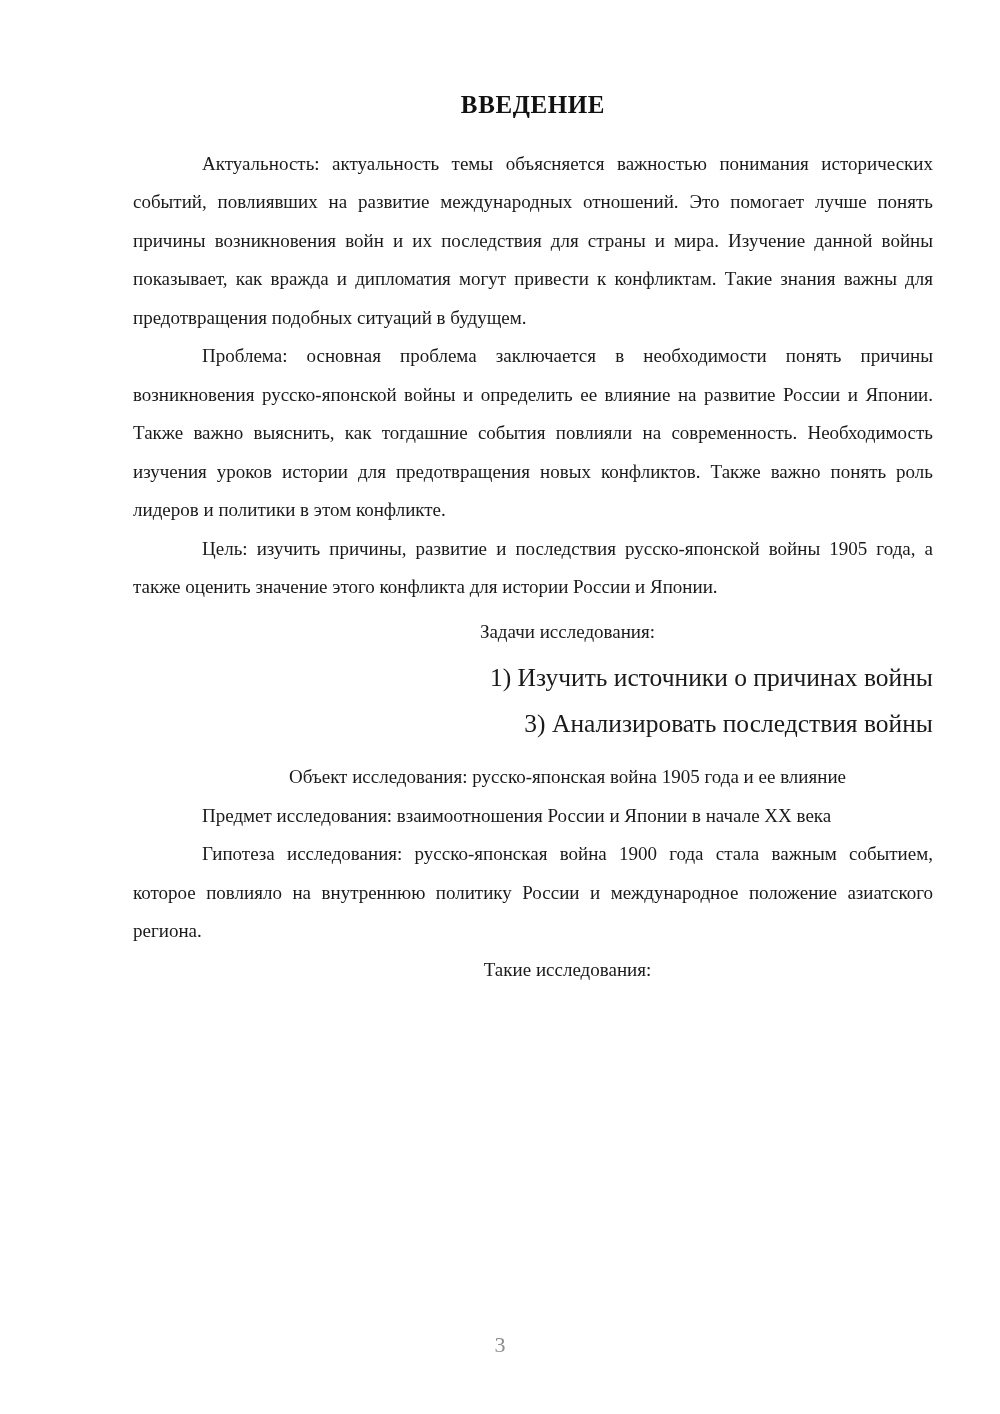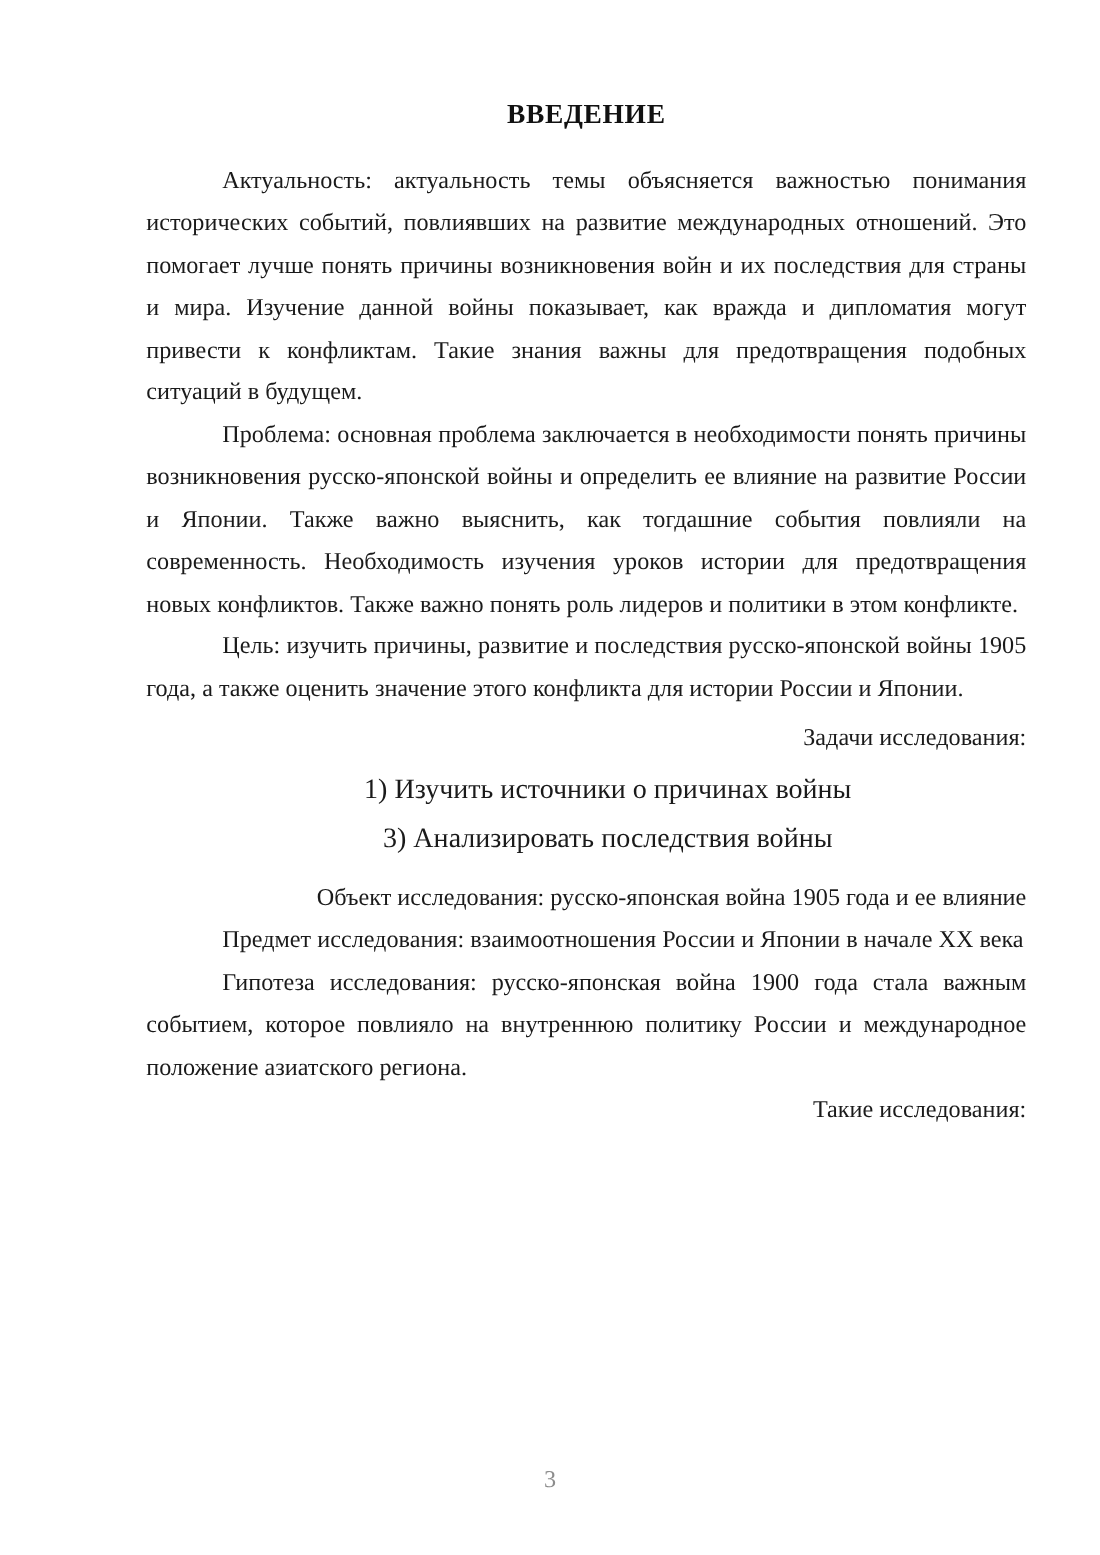--- a/index.html
+++ b/index.html
@@ -36,50 +36,50 @@
     font-size: 25px;
     font-weight: bold;
     text-align: center;
     letter-spacing: 0.6px;
     line-height: 38.5px;
     margin: 0 0 20px 0;
     color: #111111;
   }
 
   .para {
-    font-size: 22px;
+    font-size: 19px;
     line-height: 38.5px;
     text-align: justify;
     text-justify: inter-word;
     text-indent: 69px;
     margin: 0;
     color: #1a1a1a;
     hyphens: none;
   }
 
   
   .para.flush {
-    text-align: right;
+    text-align: center;
   }
 
   .spacer-sm { height: 6px; }
   .spacer-md { height: 8px; }
 
   .task-list {
     list-style: none;
     margin: 0;
     padding: 0;
   }
 
   .task-item {
     font-size: 25.5px;
     line-height: 38.5px;
     margin: 0 0 7px 0;
     padding-left: 39px;
-    text-align: center;
+    text-align: right;
     color: #1a1a1a;
     white-space: nowrap;
   }
 
   .page-number {
     position: absolute;
     left: 0;
     top: 1332px;
     width: 1000px;
     text-align: center;

